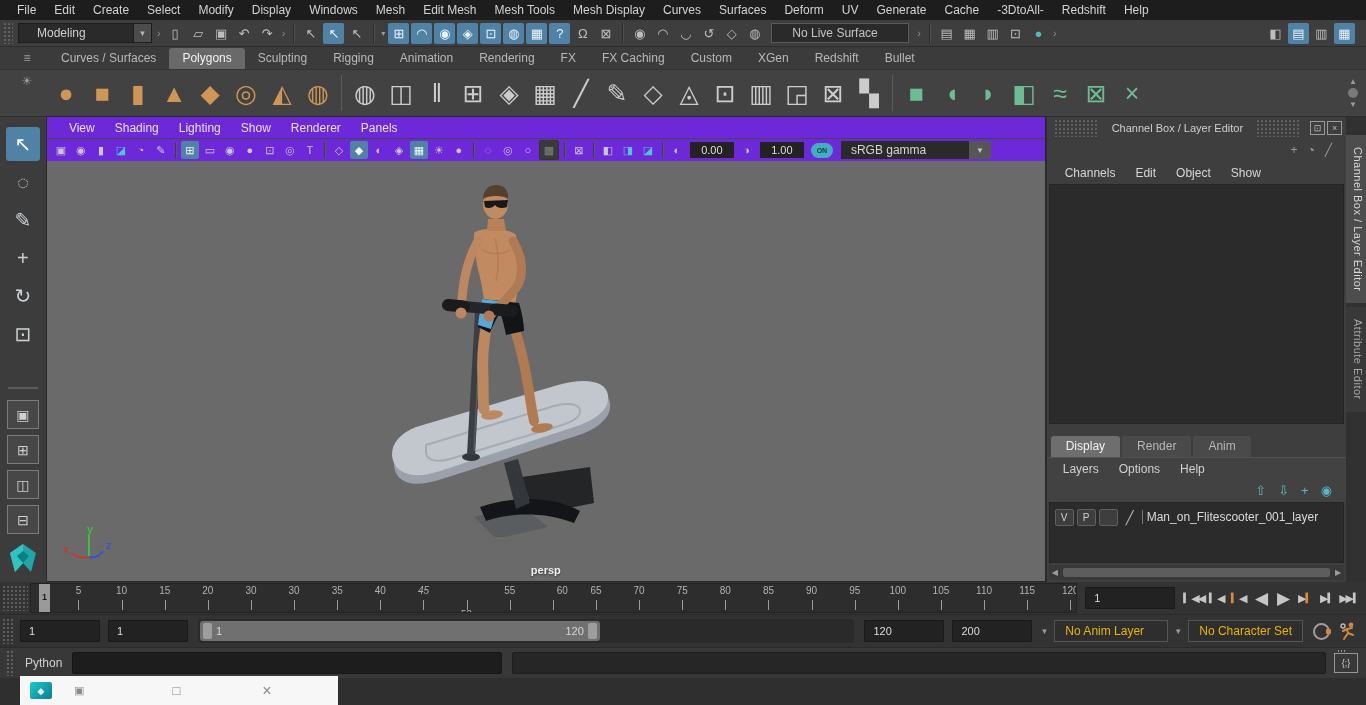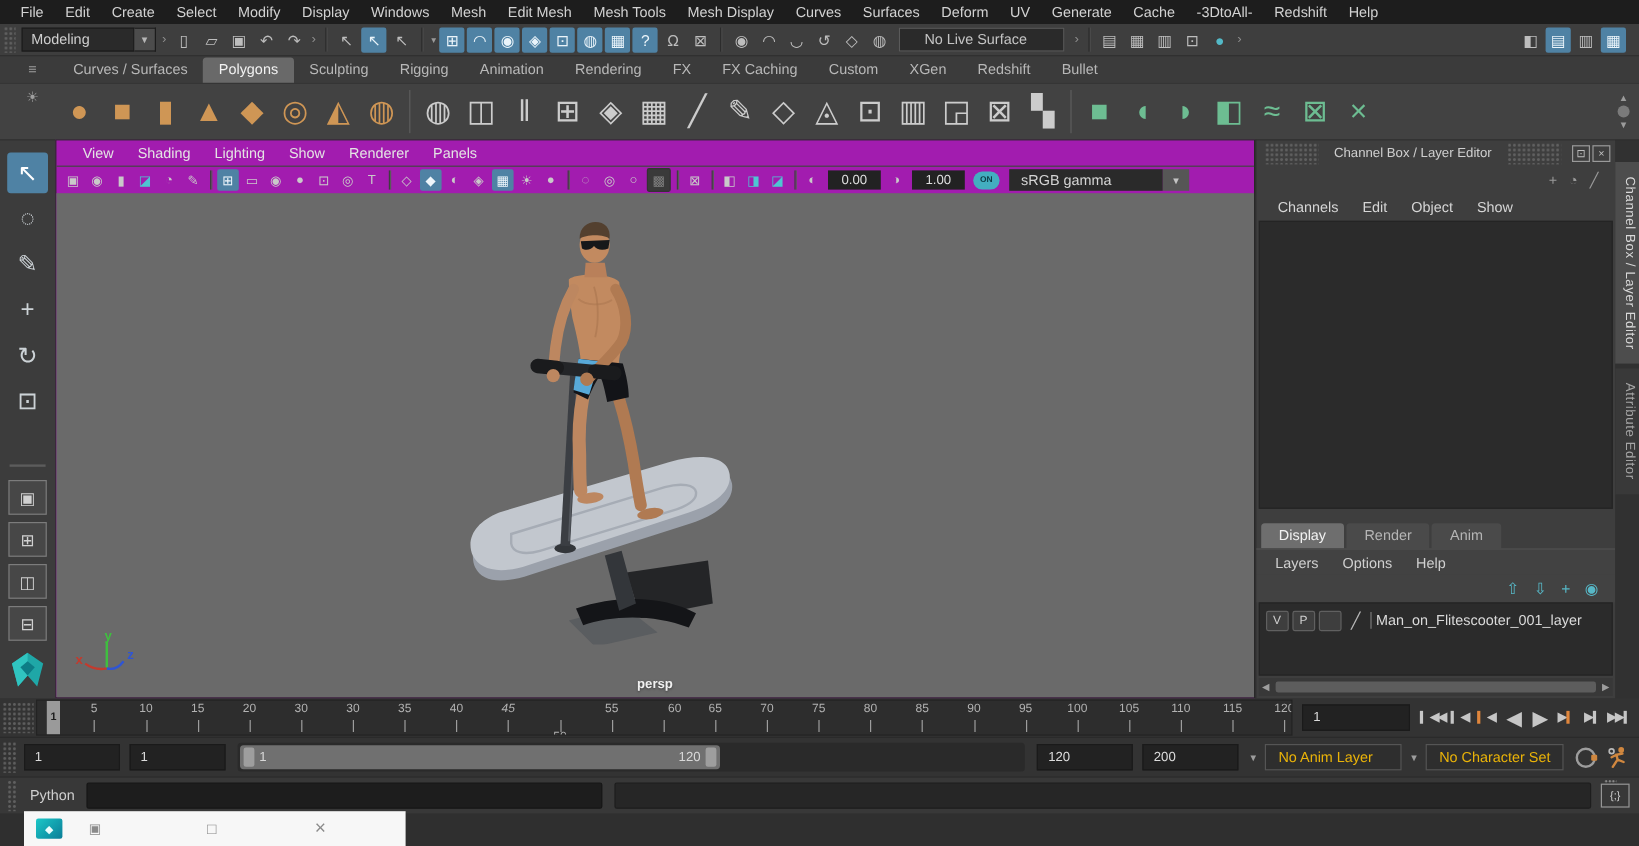--- a/index.html
+++ b/index.html
@@ -14,21 +14,21 @@
   .chev{color:#8f8f8f;font-size:11px;padding:0 3px}
 
   
   .menubar{height:20px;background:#1d1d1d;display:flex;align-items:center;padding-left:8px;flex:0 0 auto}
   .menubar .mi{padding:2px 9px;color:#d2d2d2;font-size:12px;cursor:default}
 
   
   .statusline{height:26px;background:#3e3e3e;border-bottom:1px solid #2d2d2d;
     display:flex;align-items:center;flex:0 0 auto}
   .menuset{display:flex;margin:0 2px}
-  .menuset .val{width:78px;background:#2a2a2a;border:1px solid #1c1c1c;padding:2px 7px;font-size:12px;color:#cfcfcf}
+  .menuset .val{width:78px;background:#2a2a2a;border:1px solid #1c1c1c;padding:2px 18px;font-size:12px;color:#cfcfcf}
   .menuset .arrow{width:17px;background:#4c4c4c;border:1px solid #1c1c1c;border-left:none;
     display:flex;align-items:center;justify-content:center;color:#b5b5b5;font-size:8px}
   .sicon{width:21px;height:21px;margin:0 1px;border-radius:2px;display:flex;align-items:center;
     justify-content:center;color:#bdbdbd;font-size:13px}
   .sicon.active{background:#4f82a4;color:#eaf4fa}
   .sicon.teal{color:#53b9c7}
   .mini-arrow{font-size:8px;color:#9a9a9a;padding:0 2px}
   .live-field{background:#2a2a2a;border:1px solid #5a5a5a;color:#c4c4c4;padding:2px 20px;
     font-size:12px;margin:0 5px;min-width:96px}
   .spacer{flex:1}
@@ -58,21 +58,21 @@
     padding-top:8px;border-top:1px solid #2d2d2d}
   .tool{width:34px;height:34px;margin:2px 0;border-radius:3px;display:flex;align-items:center;
     justify-content:center;font-size:20px;color:#ccd2d6}
   .tool.active{background:#4f82a4;color:#fff}
   .tbx-sep{width:30px;height:2px;background:#5c5c5c;margin:34px 0 8px}
   .layout-btn{width:30px;height:27px;border:1px solid #7c7c7c;margin:3px 0;color:#d0d0d0;
     display:flex;align-items:center;justify-content:center;font-size:14px;background:#474747}
   .maya-logo{margin-top:6px;margin-bottom:4px}
 
   
-  .viewport{width:1000px;display:flex;flex-direction:column;border:1px solid #282828;background:#a21caf}
+  .viewport{width:1000px;display:flex;flex-direction:column;border:1px solid #282828;background:#6d28d9}
   .vp-menubar{height:21px;display:flex;align-items:center;padding-left:12px}
   .vp-menu{padding:2px 10px;font-size:12px;color:#e4e4e4}
   .vp-iconbar{height:22px;display:flex;align-items:center;padding-left:4px;border-top:1px solid #454545}
   .vp-group{display:flex;align-items:center}
   .vp-icon{width:18px;height:18px;margin:0 1px;border-radius:2px;display:flex;align-items:center;
     justify-content:center;color:#c9c9c9;font-size:11px}
   .vp-icon.active{background:#4f82a4;color:#eef6fb}
   .vp-icon.teal{color:#4fc4d2}
   .vp-icon.dark{background:#3a3a3a;color:#818181;border:1px solid #333}
   .vsep{width:1px;height:16px;background:#3e3e3e;box-shadow:1px 0 0 #5a5a5a;margin:0 4px}

